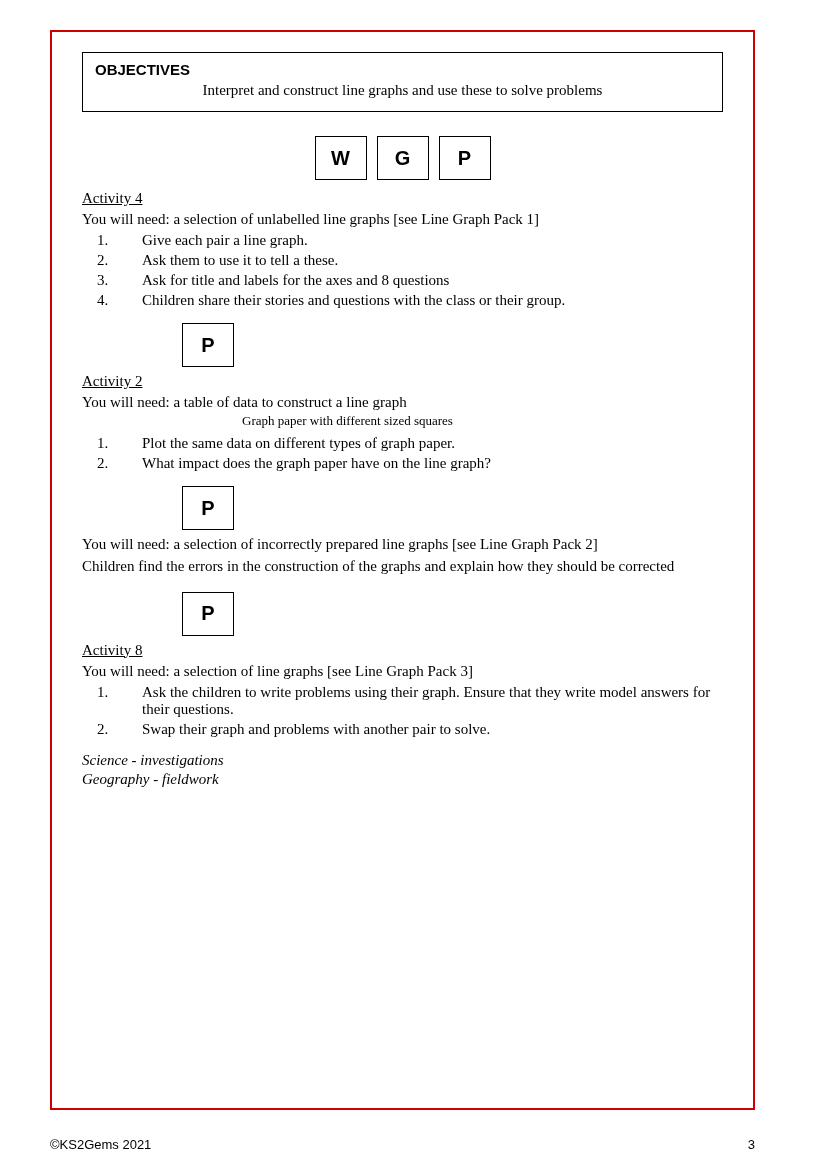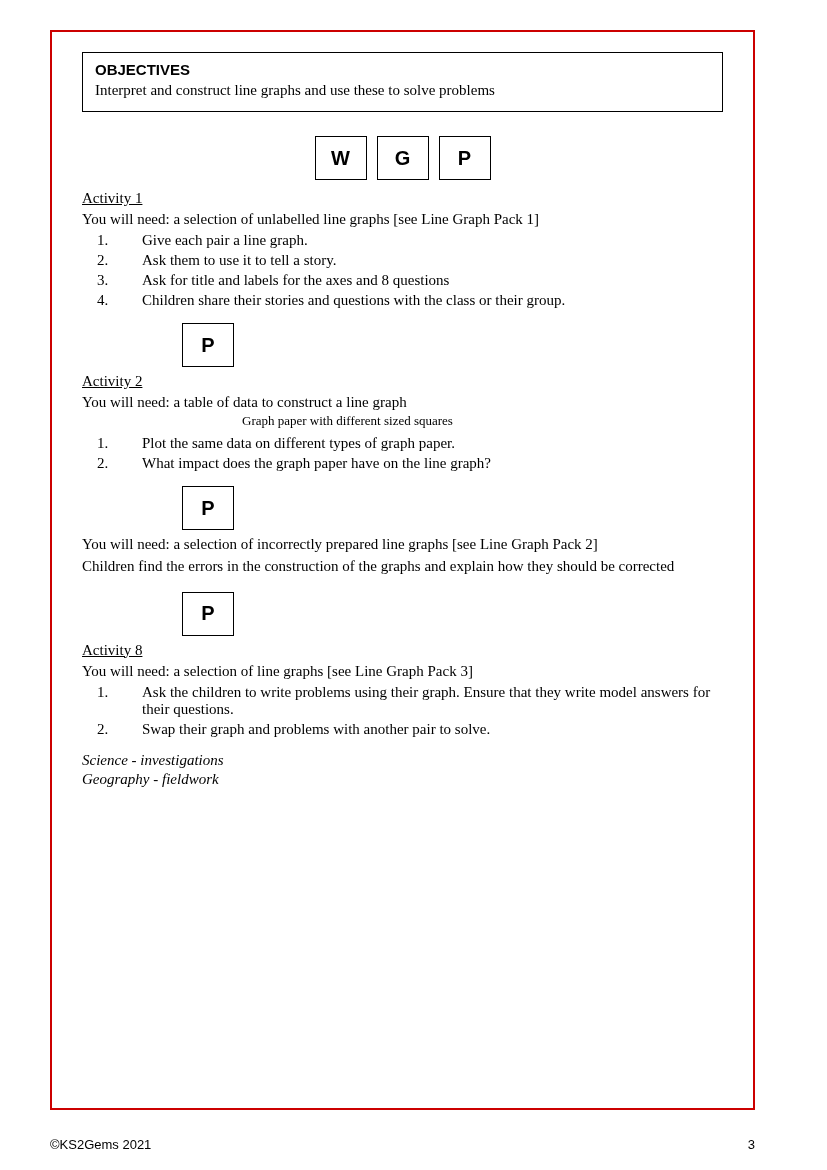--- a/index.html
+++ b/index.html
@@ -38,20 +38,21 @@
     .objectives-title {
       font-weight: bold;
       font-size: 15px;
       margin-bottom: 4px;
       font-family: Arial, sans-serif;
     }
 
     .objectives-text {
       font-family: 'Comic Sans MS', 'Chalkboard SE', cursive;
       font-size: 15px;
+      text-align: center;
     }
 
     .badge-row {
       display: flex;
       gap: 10px;
       justify-content: center;
       margin-bottom: 10px;
       margin-top: 10px;
     }
 
@@ -149,25 +150,25 @@
       <div class="objectives-text">Interpret and construct line graphs and use these to solve problems</div>
     </div>
 
     <div class="badge-row">
       <div class="badge">W</div>
       <div class="badge">G</div>
       <div class="badge">P</div>
     </div>
 
     <div class="activity-section">
-      <span class="activity-label">Activity 1</span>
+      <span class="activity-label">Activity 4</span>
       <div class="you-will-need">You will need:   a selection of unlabelled line graphs [see Line Graph Pack 1]</div>
       <ol class="numbered-list">
         <li>Give each pair a line graph.</li>
-        <li>Ask them to use it to tell a story.</li>
+        <li>Ask them to use it to tell a these.</li>
         <li>Ask for  title and labels for the axes and 8 questions</li>
         <li>Children share their stories and questions with the class or their group.</li>
       </ol>
     </div>
 
     <div class="badge-row-left">
       <div class="badge">P</div>
     </div>
 
     <div class="activity-section">

